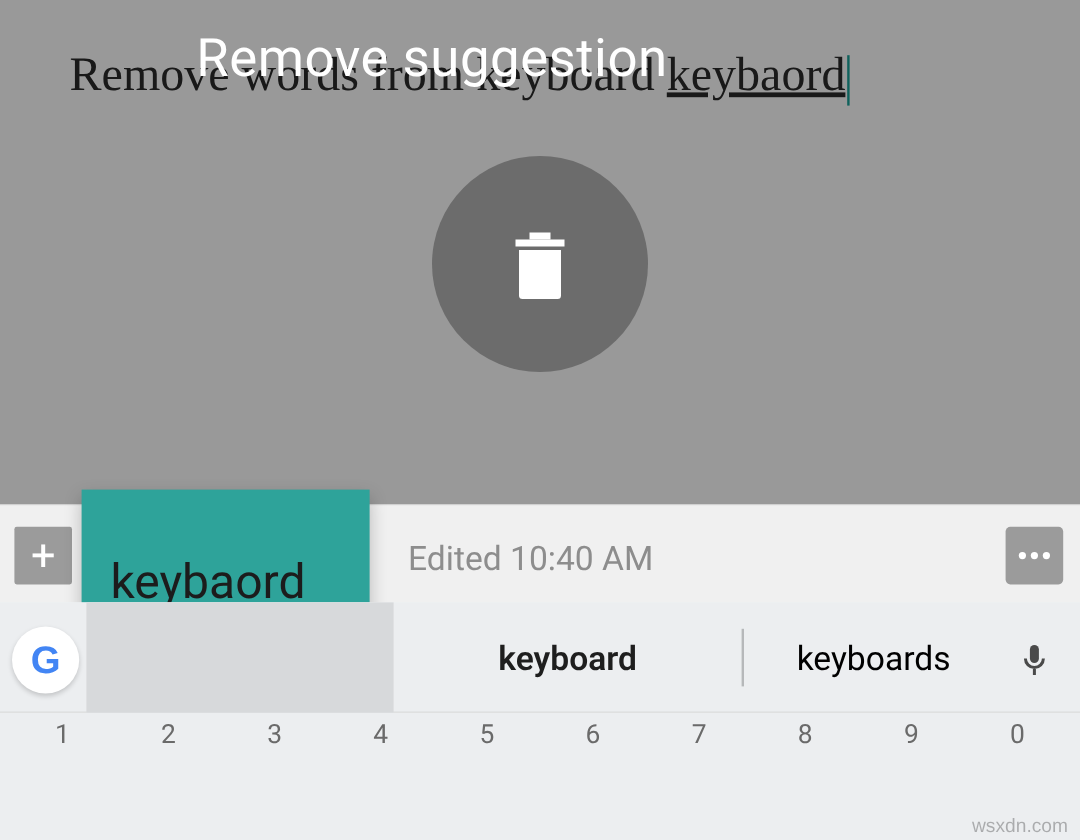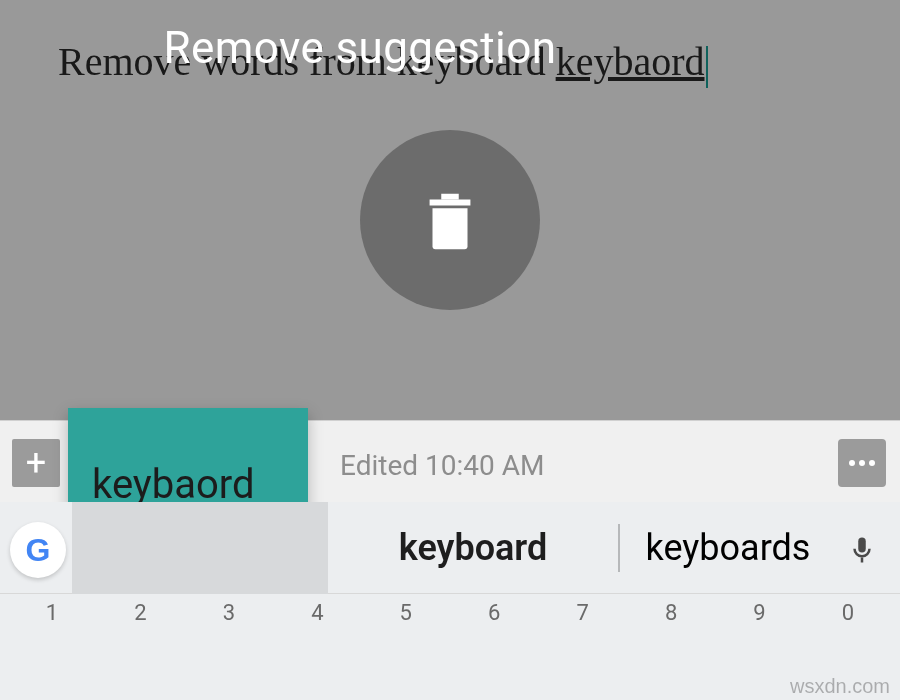--- a/index.html
+++ b/index.html
@@ -184,21 +184,21 @@
     font-size: 32px;
   }
   .g-btn .g1 { color:#4285F4; }
   .sugg-slot {
     position: absolute;
     top: 0;
     height: 92px;
     display: flex;
     align-items: center;
     justify-content: center;
-    font-size: 36px;
+    font-size: 28px;
   }
   .sugg-1 { left: 72px; width: 256px; background: #d7d9db; color:#2b2b2b; }
   .sugg-2 { left: 328px; width: 290px; font-weight: 600; color:#1e1e1e; }
   .divider {
     position: absolute;
     left: 618px;
     top: 22px;
     width: 2px;
     height: 48px;
     background: #b6b8ba;
@@ -246,21 +246,21 @@
     position: absolute;
     top: 36px;
     left: 0;
     right: 0;
     opacity: 0.25;
   }
   .watermark {
     position: absolute;
     right: 10px;
     bottom: 2px;
-    font-size: 20px;
+    font-size: 16px;
     color: rgba(0,0,0,0.28);
     font-family: Arial, sans-serif;
   }
 </style>
 </head>
 <body>
 
 <div class="doc-area">
   <div class="doc-text">
     <span>Remove words from keyboard </span><span class="misspelled">keybaord</span><span class="cursor"></span>

